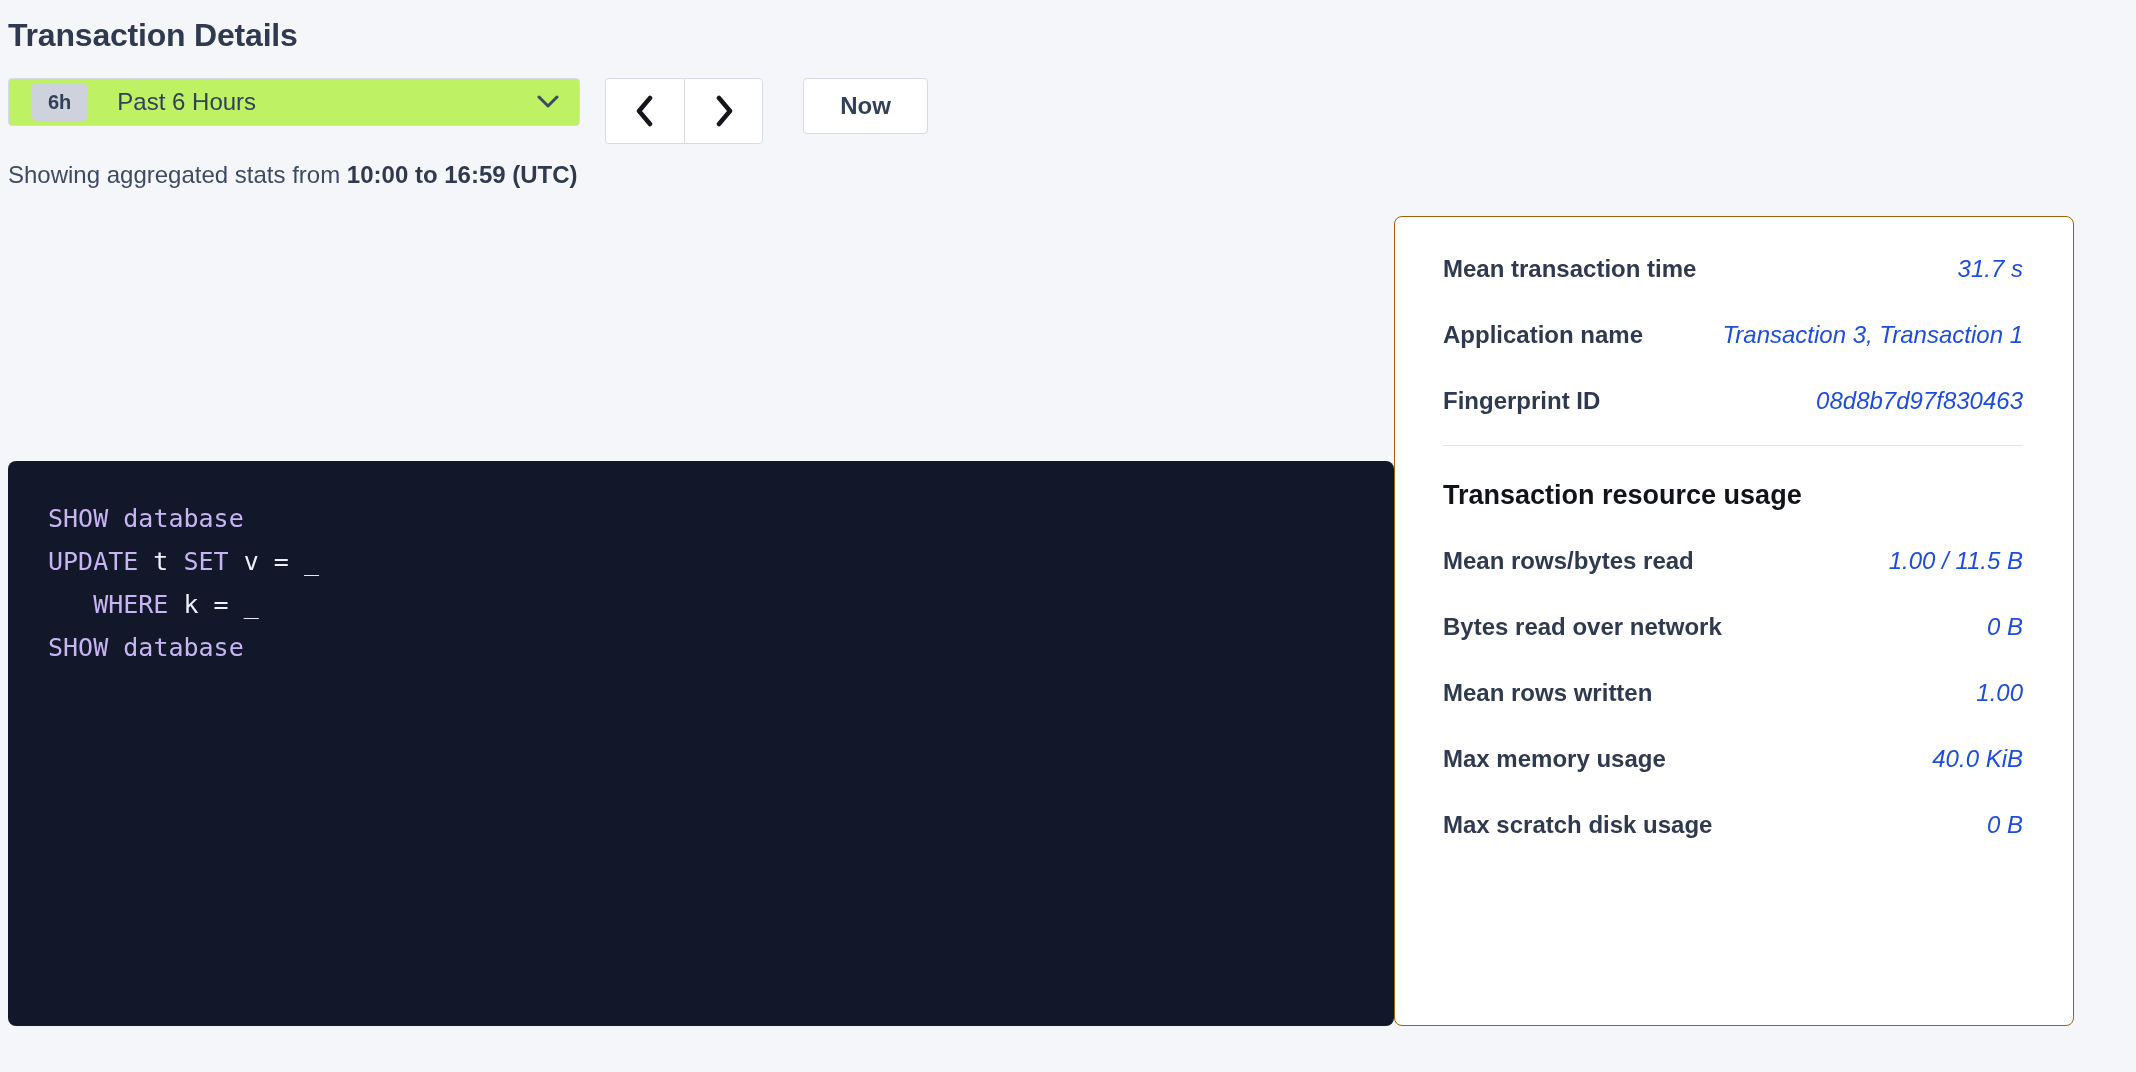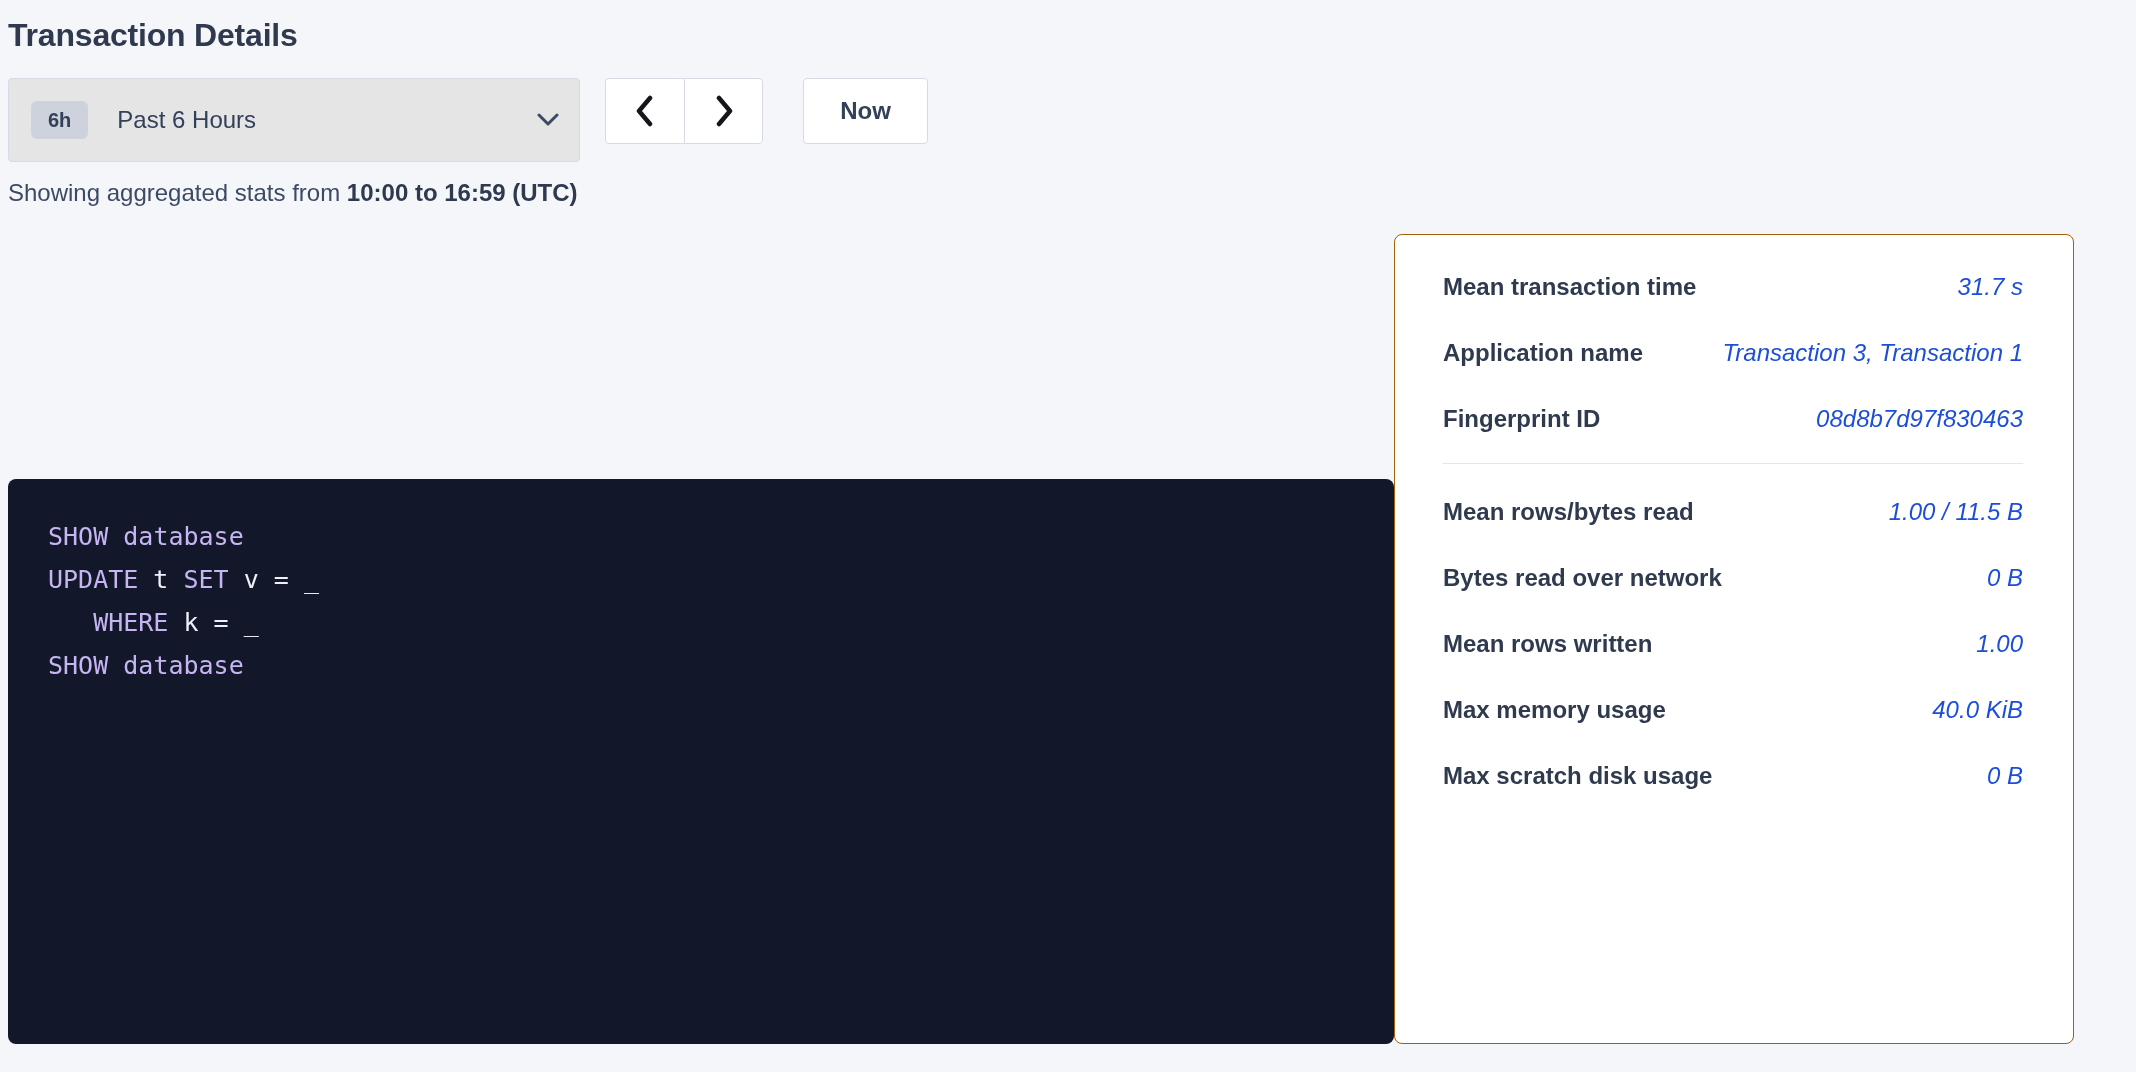--- a/index.html
+++ b/index.html
@@ -33,22 +33,22 @@
 
   .toolbar {
     display: flex;
     align-items: flex-start;
     gap: 25px;
     margin-top: 24px;
   }
 
   .range-select {
     width: 572px;
-    height: 84px;
-    background: #e5e5e5;
+    height: 48px;
+    background: #bef264;
     border: 1px solid #d6dae4;
     border-radius: 4px;
     display: flex;
     align-items: center;
     padding: 0 20px 0 22px;
     cursor: pointer;
   }
 
   .range-badge {
     background: #ced2dd;
@@ -91,21 +91,21 @@
     display: flex;
     align-items: center;
     justify-content: center;
     cursor: pointer;
   }
   .nav-btn.prev { border-radius: 4px 0 0 4px; border-right: none; }
   .nav-btn.next { border-radius: 0 4px 4px 0; }
   .nav-btn svg { display: block; }
 
   .now-btn {
-    height: 66px;
+    height: 56px;
     min-width: 125px;
     background: #ffffff;
     border: 1px solid #d6dae4;
     border-radius: 4px;
     margin-left: 15px;
     font-family: "Liberation Sans", sans-serif;
     font-size: 24px;
     font-weight: bold;
     color: #33405a;
     cursor: pointer;
@@ -251,20 +251,21 @@
           <div class="stat-row">
             <span class="stat-label">Application name</span>
             <span class="stat-value">Transaction 3, Transaction 1</span>
           </div>
           <div class="stat-row">
             <span class="stat-label">Fingerprint ID</span>
             <span class="stat-value">08d8b7d97f830463</span>
           </div>
         </div>
       <div class="divider"></div>
+      <div class="section-heading">Transaction resource usage</div>
       <div id="resource-rows">
           <div class="stat-row">
             <span class="stat-label">Mean rows/bytes read</span>
             <span class="stat-value">1.00 / 11.5 B</span>
           </div>
           <div class="stat-row">
             <span class="stat-label">Bytes read over network</span>
             <span class="stat-value">0 B</span>
           </div>
           <div class="stat-row">

